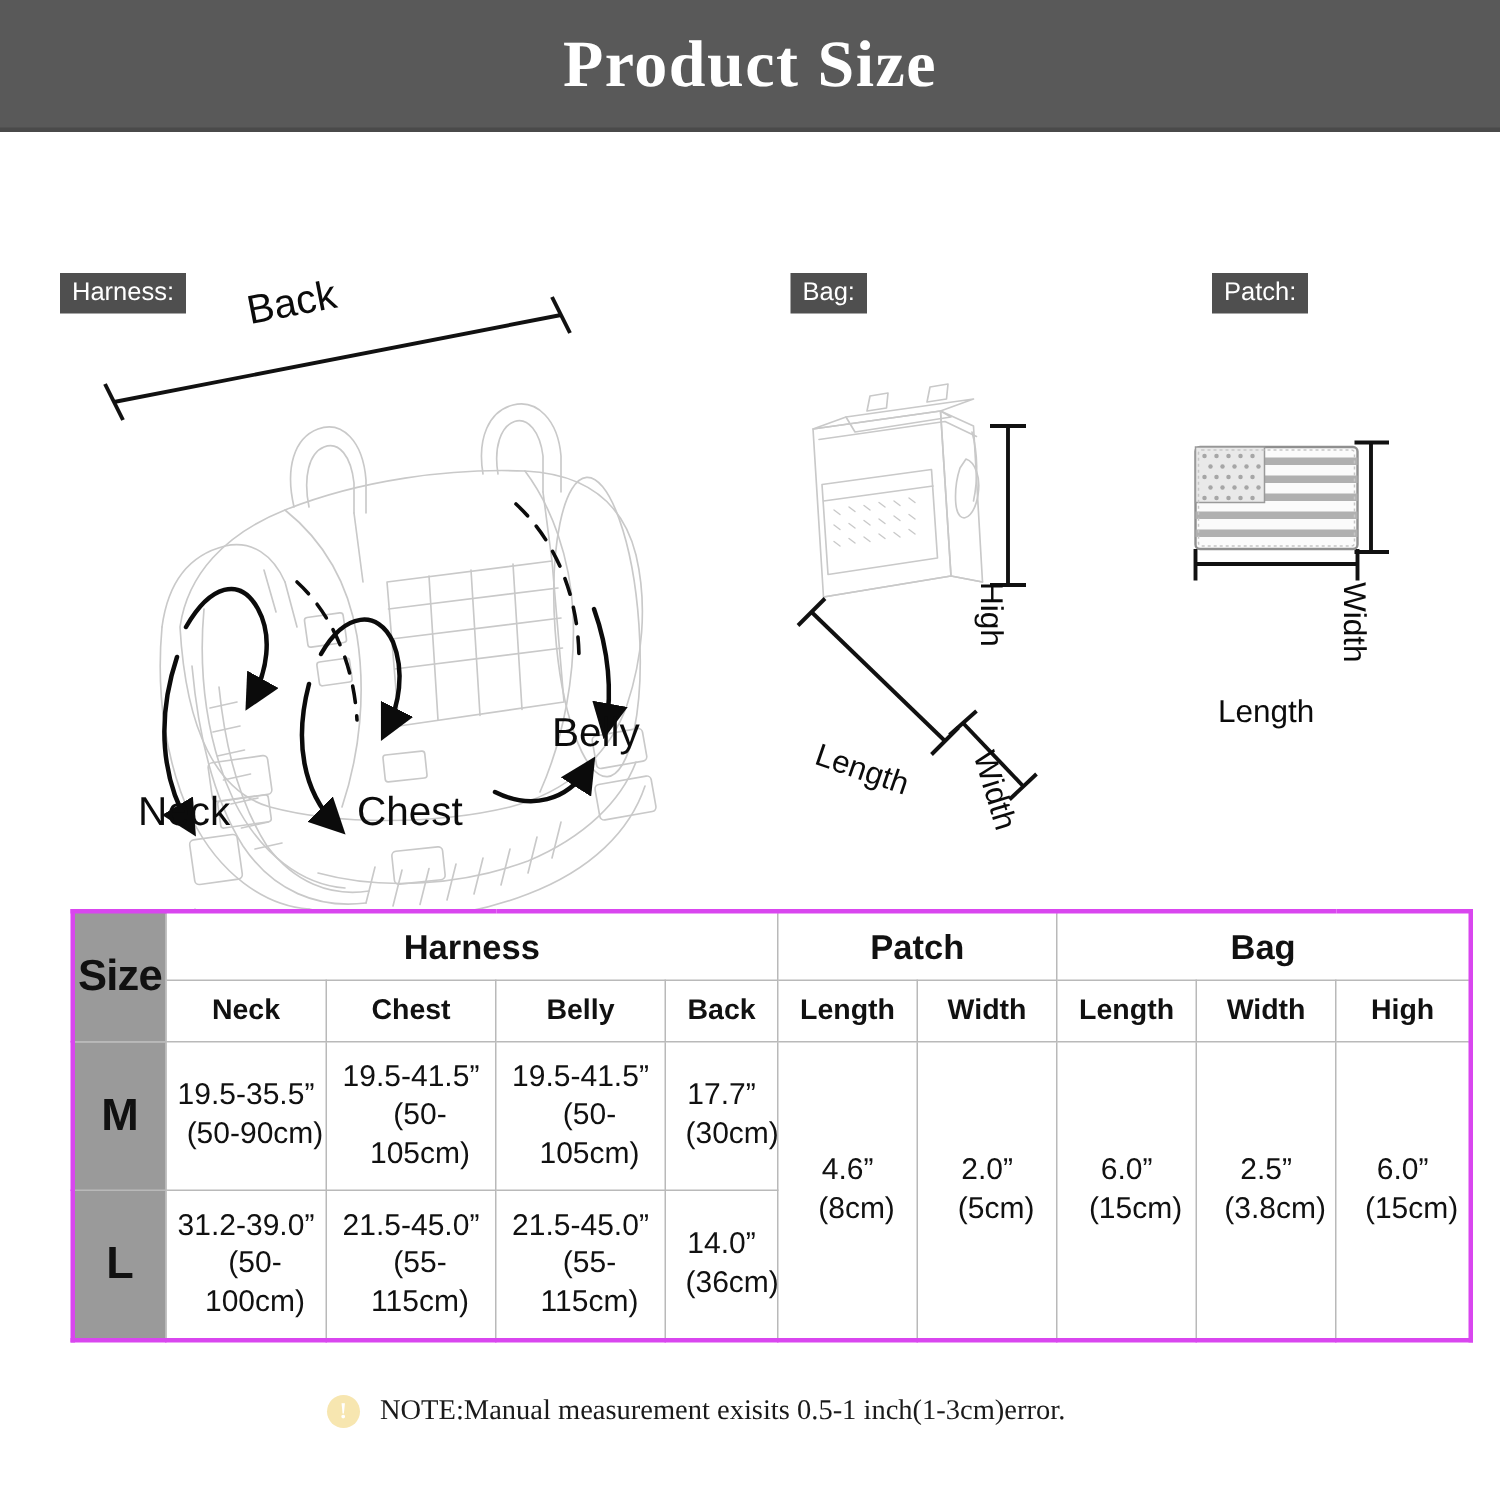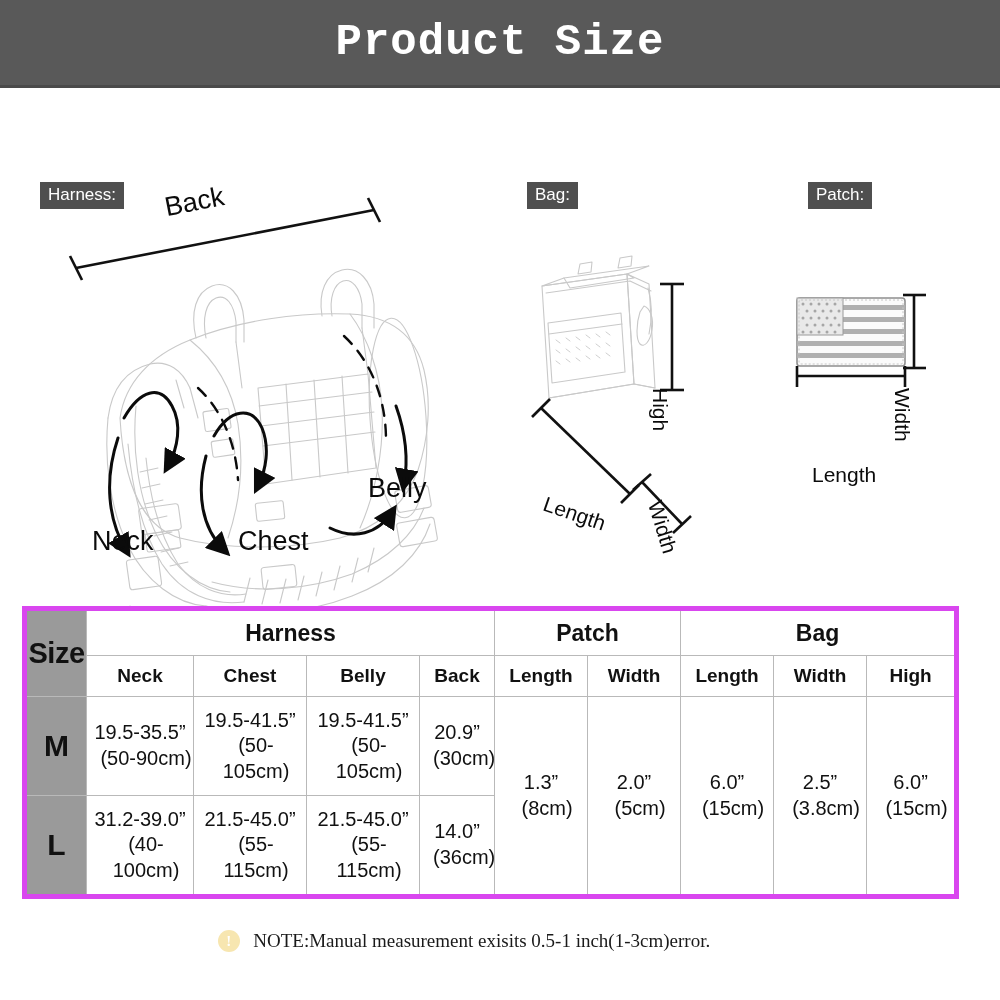--- a/index.html
+++ b/index.html
@@ -29,21 +29,21 @@
     position: absolute;
     left: 0; top: 0;
     width: 1000px;
     height: 85px;
     line-height: 85px;
     text-align: center;
     color: #ffffff;
     font-size: 44px;
     font-weight: bold;
     letter-spacing: 1px;
-    font-family: Liberation Mono, monospace;
+    font-family: Liberation Serif, serif;
   }
 
   
   .diagram-area {
     position: absolute;
     left: 0; top: 88px;
     width: 1000px;
     height: 487px;
   }
 
@@ -85,26 +85,26 @@
   .lbl-bag-width  { left: 666px; top: 410px; transform: rotate(73deg); transform-origin: left top; }
 
   .lbl-patch-width  { left: 914px; top: 300px; transform: rotate(90deg); transform-origin: left top; }
   .lbl-patch-length { left: 812px; top: 375px; }
 
   svg.art { position: absolute; left: 0; top: 0; overflow: visible; }
 
   
   .size-table {
     position: absolute;
-    left: 22px;
+    left: 47px;
     top: 606px;
     width: 932px;
     border-collapse: collapse;
     table-layout: fixed;
-    border: 5px solid #d946ef;
+    border: 3px solid #d946ef;
     background: #ffffff;
   }
   .size-table td, .size-table th {
     border: 1px solid #b9b9b9;
     text-align: center;
     vertical-align: middle;
     color: #111111;
     font-family: "Liberation Sans", sans-serif;
   }
   .grp-head {
@@ -432,25 +432,25 @@
       </td>
       <td class="data-cell">
         <span>19.5-41.5”</span>
         <span class="v2">(50-105cm)</span>
       </td>
       <td class="data-cell">
         <span>19.5-41.5”</span>
         <span class="v2">(50-105cm)</span>
       </td>
       <td class="data-cell">
-        <span>20.9”</span>
+        <span>17.7”</span>
         <span class="v2">(30cm)</span>
       </td>
       <td class="data-cell grp-sep-left" rowspan="2">
-        <span>1.3”</span>
+        <span>4.6”</span>
         <span class="v2">(8cm)</span>
       </td>
       <td class="data-cell" rowspan="2">
         <span>2.0”</span>
         <span class="v2">(5cm)</span>
       </td>
       <td class="data-cell grp-sep-left" rowspan="2">
         <span>6.0”</span>
         <span class="v2">(15cm)</span>
       </td>
@@ -461,21 +461,21 @@
       <td class="data-cell" rowspan="2">
         <span>6.0”</span>
         <span class="v2">(15cm)</span>
       </td>
     </tr>
 
     <tr>
       <td class="size-cell">L</td>
       <td class="data-cell">
         <span>31.2-39.0”</span>
-        <span class="v2">(40-100cm)</span>
+        <span class="v2">(50-100cm)</span>
       </td>
       <td class="data-cell">
         <span>21.5-45.0”</span>
         <span class="v2">(55-115cm)</span>
       </td>
       <td class="data-cell">
         <span>21.5-45.0”</span>
         <span class="v2">(55-115cm)</span>
       </td>
       <td class="data-cell">

